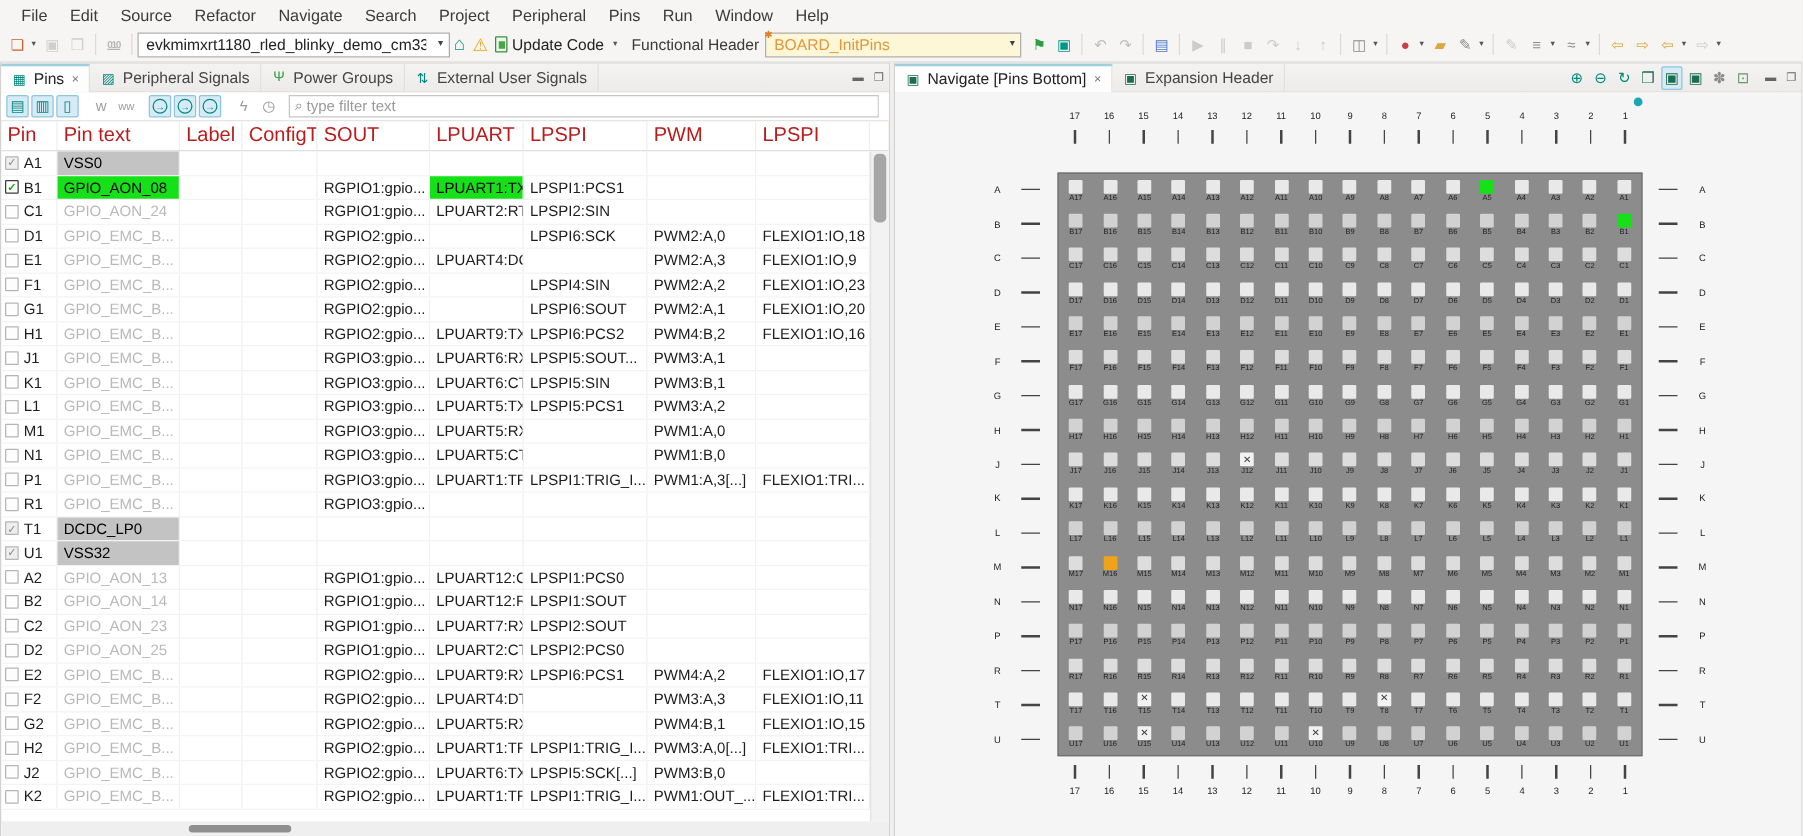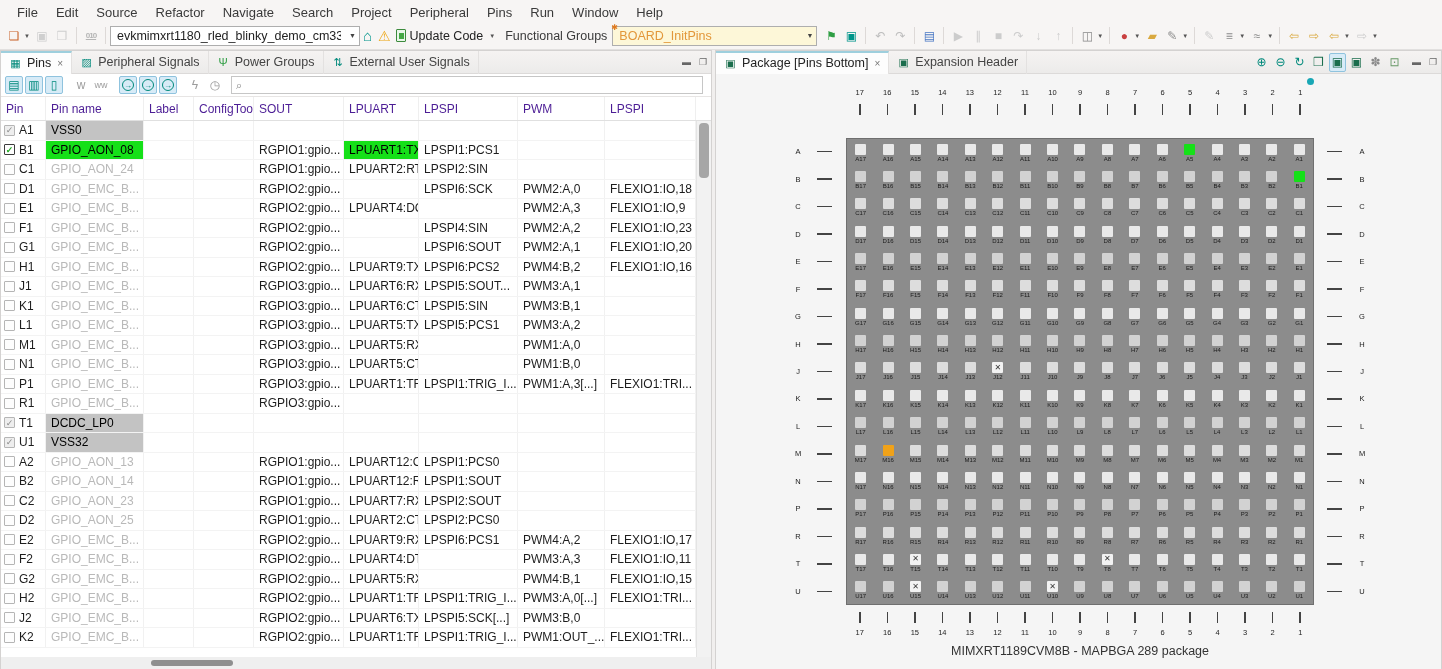--- a/index.html
+++ b/index.html
@@ -47,21 +47,21 @@
   .vicon { display:inline-flex; width:18px; height:18px; align-items:center; justify-content:center; font-size:12px; margin:0 1px; border-radius:2px; color:#9d9d9d; }
   .vicon.sel { background:#d7ebf7; border:1px solid #8fc3de; color:#00897b; }
   .vicon .circ { width:12px; height:12px; border:1.5px solid #00897b; border-radius:50%; display:flex; align-items:center; justify-content:center; font-size:8px; color:#00897b; }
   .filterbox { flex:1; height:18px; margin:0 8px 0 6px; border:1px solid #c6c6c6; display:flex; align-items:center; background:#fff; }
   .filterbox .mag { font-size:11px; color:#888; margin:0 3px 0 4px; }
   .filterbox input { border:none; outline:none; flex:1; font-size:12px; font-family:"Liberation Sans",sans-serif; color:#333; }
   .filterbox input::placeholder { color:#9a9a9a; }
   
   .tbl { position:relative; flex:1; overflow:hidden; }
   .thead { display:grid; grid-template-columns:45px 98px 50px 60px 90px 75px 99px 87px 1fr; height:24px; border-bottom:1px solid #e0e0e0; padding-right:15px; }
-  .thead .hc { font-size:12px; color:#4c1d95; display:flex; align-items:center; padding-left:5px; border-right:1px solid #efefef; overflow:hidden; white-space:nowrap; }
+  .thead .hc { font-size:16px; color:#b91c1c; display:flex; align-items:center; padding-left:5px; border-right:1px solid #efefef; overflow:hidden; white-space:nowrap; }
   .tbody { position:absolute; top:24px; bottom:12px; left:0; right:15px; overflow:hidden; }
   .trow { display:grid; grid-template-columns:45px 98px 50px 60px 90px 75px 99px 87px 1fr; height:19.5px; border-bottom:1px solid #f3f3f3; }
   .tc { font-size:12px; color:#1d1d1d; display:flex; align-items:center; padding-left:5px; border-right:1px solid #f1f1f1; overflow:hidden; white-space:nowrap; }
   .tc.mut { color:#b9b9b9; }
   .tc.powerbg { background:#c3c3c3; color:#000; }
   .tc.selbg { background:#15e018; color:#000; }
   .cb { width:11px; height:11px; border:1px solid #b5b5b5; background:#fdfdfd; margin-right:4px; flex:none; display:flex; align-items:center; justify-content:center; font-size:9px; border-radius:1px; }
   .cb.gray { background:#eeeeee; color:#8a8a8a; }
   .cb.green { border-color:#3c3c3c; color:#1ca81c; font-weight:bold; }
   .vscroll { position:absolute; top:24px; right:0; width:15px; bottom:12px; background:#f2f2f2; border-left:1px solid #e4e4e4; }
@@ -115,21 +115,21 @@
     <span class="val">evkmimxrt1180_rled_blinky_demo_cm33/rled_blinky.mex</span>
     <span class="car">▼</span>
   </div>
   <span class="home-ic">⌂</span>
   <span class="warn-ic">⚠</span>
   <span class="ucode">
     <span class="doc-ic"></span>
     <span style="font-size:12.5px;color:#222;">Update Code</span>
   </span>
   <span class="dd" style="margin-left:4px;">▼</span>
-  <span class="lbl">Functional Groups</span>
+  <span class="lbl">Functional Header</span>
   <div class="combo fg-combo">
     <span class="fg-mark">✱</span>
     <span class="val">BOARD_InitPins</span>
     <span class="car">▼</span>
   </div>
   <span style="display:flex;align-items:center;margin-left:4px;">
       <span class="ticon" style="color: rgb(47, 158, 68);">⚑</span>
       <span class="ticon" style="color: rgb(0, 149, 138);">▣</span>
       <span class="tsep"></span>
       <span class="ticon" style="color: rgb(189, 189, 189);">↶</span>
@@ -212,26 +212,27 @@
           </span>
           <span class="vicon sel">
             <span class="circ">→</span>
           </span>
           <span style="width: 7px;"></span>
           <span class="vicon">ϟ</span>
           <span class="vicon">◷</span>
         </span>
       <div class="filterbox">
         <span class="mag">⌕</span>
+        <input placeholder="type filter text" style="">
       </div>
     </div>
     <div class="tbl">
       <div class="thead">
           <div class="hc">Pin</div>
-          <div class="hc">Pin name</div>
+          <div class="hc">Pin text</div>
           <div class="hc">Label</div>
           <div class="hc">ConfigTools</div>
           <div class="hc">SOUT</div>
           <div class="hc">LPUART</div>
           <div class="hc">LPSPI</div>
           <div class="hc">PWM</div>
           <div class="hc">LPSPI</div>
         </div>
       <div class="tbody">
           <div class="trow">
@@ -622,21 +623,21 @@
     </div>
   </div>
 
   <div class="splitter"></div>
 
   <div class="panel right-panel">
     <div class="tabbar">
       <span style="display:flex;height:23px;">
           <div class="tab active">
             <span class="tabicon" style="color: rgb(27, 110, 77);">▣</span>
-            <span>Package [Pins Bottom]</span>
+            <span>Navigate [Pins Bottom]</span>
             <span class="tclose">×</span>
           </div>
           <div class="tab">
             <span class="tabicon" style="color: rgb(27, 110, 77);">▣</span>
             <span>Expansion Header</span>
           </div>
         </span>
       <span class="tb-spacer"></span>
       <span class="rt-icons">
           <span class="ticon" style="color: rgb(0, 137, 123);">⊕</span>
@@ -2092,16 +2093,15 @@
           <span class="cn">9</span>
           <span class="cn">8</span>
           <span class="cn">7</span>
           <span class="cn">6</span>
           <span class="cn">5</span>
           <span class="cn">4</span>
           <span class="cn">3</span>
           <span class="cn">2</span>
           <span class="cn">1</span>
         </div>
-      <div class="caption" style="top:570px;">MIMXRT1189CVM8B - MAPBGA 289 package</div>
     </div>
   </div>
 </div>
 
 </body></html>

